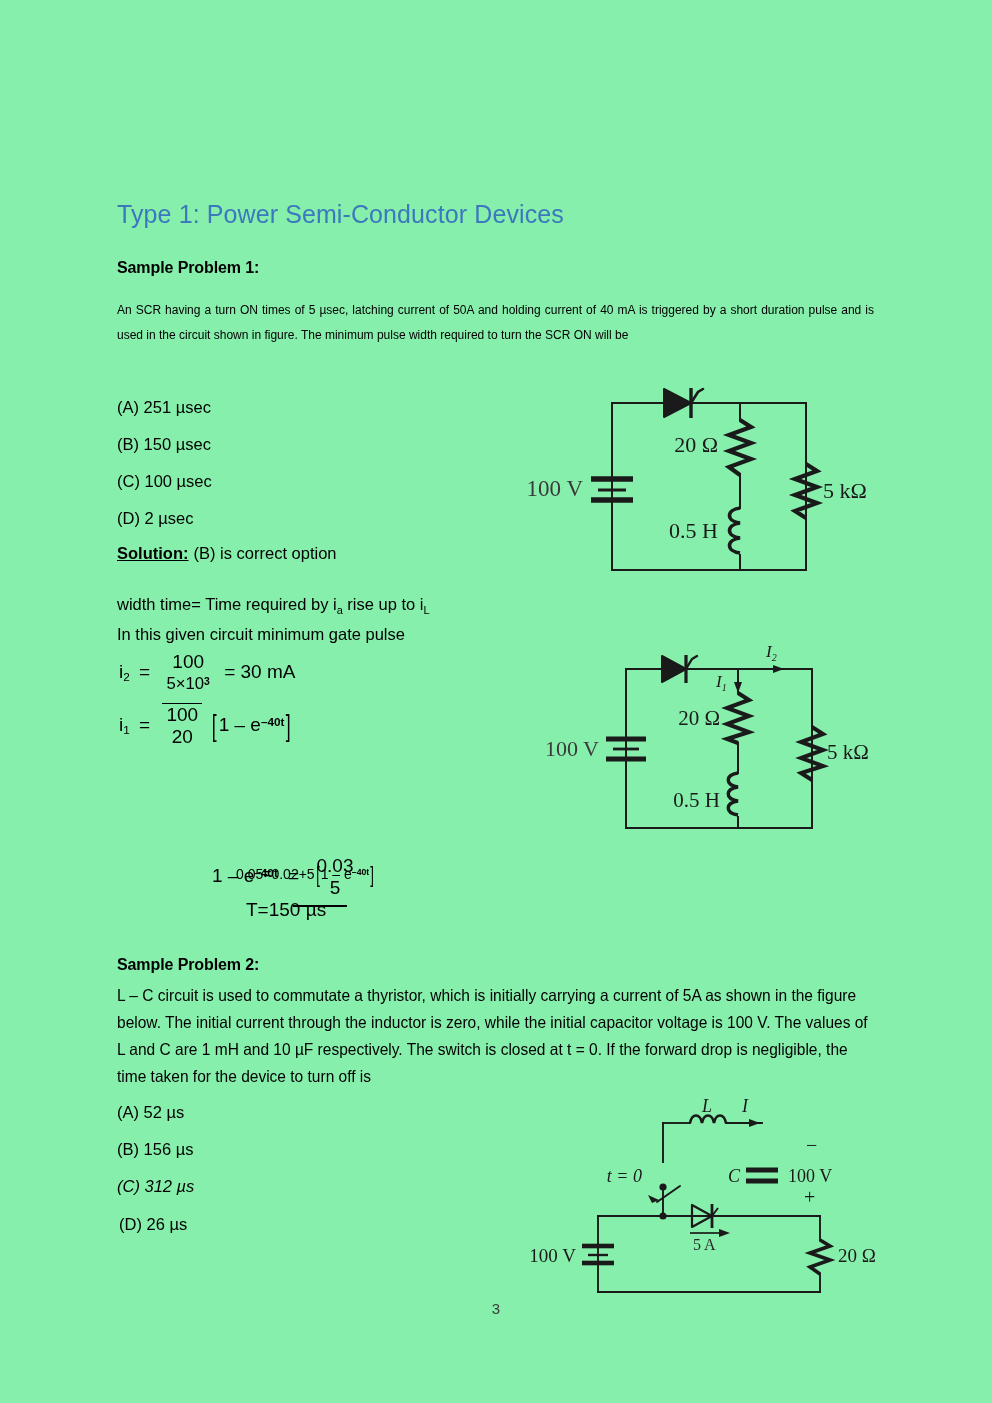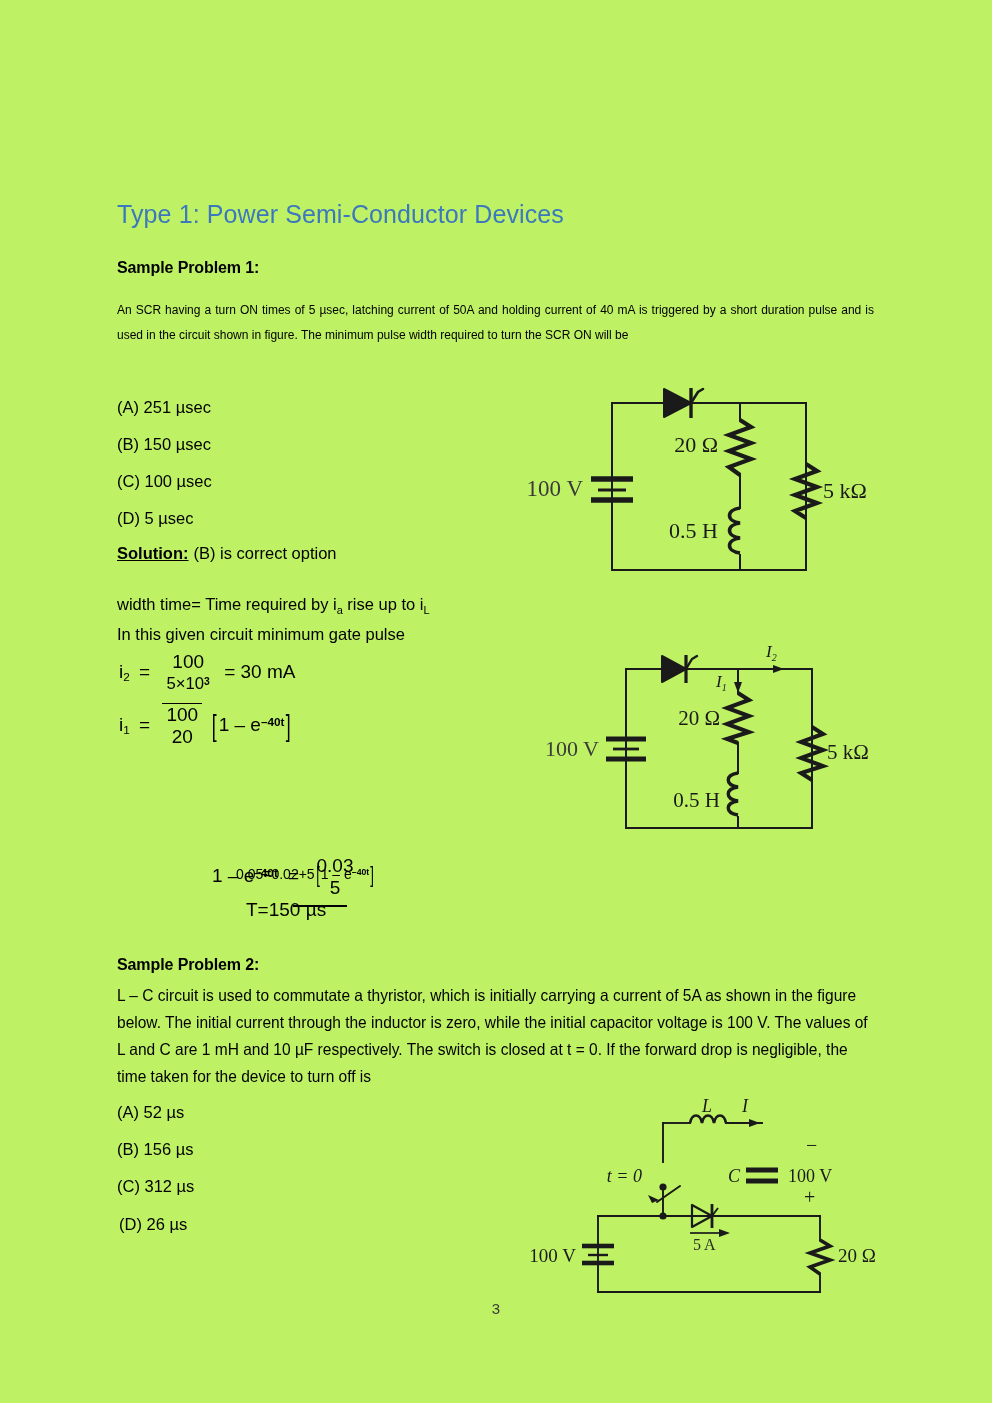--- a/index.html
+++ b/index.html
@@ -4,21 +4,21 @@
 <style>
   html, body {
     margin: 0;
     padding: 0;
     background: #ffffff;
   }
   .page {
     position: relative;
     width: 992px;
     height: 1403px;
-    background: #bef264;
+    background: #86efac;
     overflow: hidden;
     font-family: "Liberation Sans", sans-serif;
     color: #000000;
   }
   
   .h1-title {
     position: absolute;
     left: 117px;
     top: 200px;
     font-size: 25px;
@@ -112,21 +112,21 @@
 
   <div class="h1-title">Type 1: Power Semi-Conductor Devices</div>
 
   <div class="sp-head" style="left:117px; top:259px;">Sample Problem  1:</div>
 
   <div class="para" style="left:117px; top:298px; width:757px;">An SCR having a turn ON times of 5 µsec, latching current of 50A and holding current of 40 mA is triggered by a short duration pulse and is used in the circuit shown in figure. The minimum pulse width required to turn the SCR ON will be</div>
 
   <div class="opt" style="left:117px; top:398px;">(A) 251 µsec</div>
   <div class="opt" style="left:117px; top:435px;">(B) 150 µsec</div>
   <div class="opt" style="left:117px; top:472px;">(C) 100 µsec</div>
-  <div class="opt" style="left:117px; top:509px;">(D) 5 µsec</div>
+  <div class="opt" style="left:117px; top:509px;">(D) 2 µsec</div>
 
   <div class="soln" style="left:117px; top:544px;">
     <b>Solution:</b><span style="margin-left:5px;">(B) is correct option</span>
   </div>
 
   <div class="fig" style="left:520px; top:380px;">
     <svg width="370" height="200" viewBox="0 0 370 200">
       <g stroke="#1a1a1a" stroke-width="2" fill="none" stroke-linecap="square">
 
         <path d="M92,23 L286,23"></path>
@@ -271,21 +271,21 @@
       <text class="lbl-serif" x="296" y="22" font-size="17" font-style="italic" fill="#1a1a1a">I<tspan font-size="10" dy="4">2</tspan></text>
     </svg>
   </div>
 
   <div class="sp-head" style="left:117px; top:956px;">Sample Problem  2:</div>
 
   <div class="para-narrow" style="left:117px; top:982px; width:810px;"> L – C circuit is used to commutate a thyristor, which is initially carrying a current of 5A as shown in the figure below. The initial current through the inductor is zero, while the initial capacitor voltage is 100 V. The values of L and C are  1 mH and 10 µF respectively. The switch is closed at t = 0. If the forward drop is negligible, the time taken for the device to turn off is</div>
 
   <div class="opt" style="left:117px; top:1103px;">(A) 52 µs</div>
   <div class="opt" style="left:117px; top:1140px;">(B) 156 µs</div>
-  <div class="opt" style="left:117px; top:1177px;">(C) 312 µs</div>
+  <div class="opt" style="left:117px; top:1177px;font-style:italic;">(C) 312 µs</div>
   <div class="opt" style="left:119px; top:1215px;text-align:right;">(D) 26 µs</div>
 
   <div class="fig" style="left:530px; top:1090px;">
     <svg width="360" height="220" viewBox="0 0 360 220">
       <g stroke="#1a1a1a" stroke-width="1.9" fill="none" stroke-linecap="square">
 
         <path d="M68,126 L290,126"></path>
         <path d="M68,126 L68,202"></path>
         <path d="M68,202 L290,202"></path>
         <path d="M290,126 L290,150"></path>

